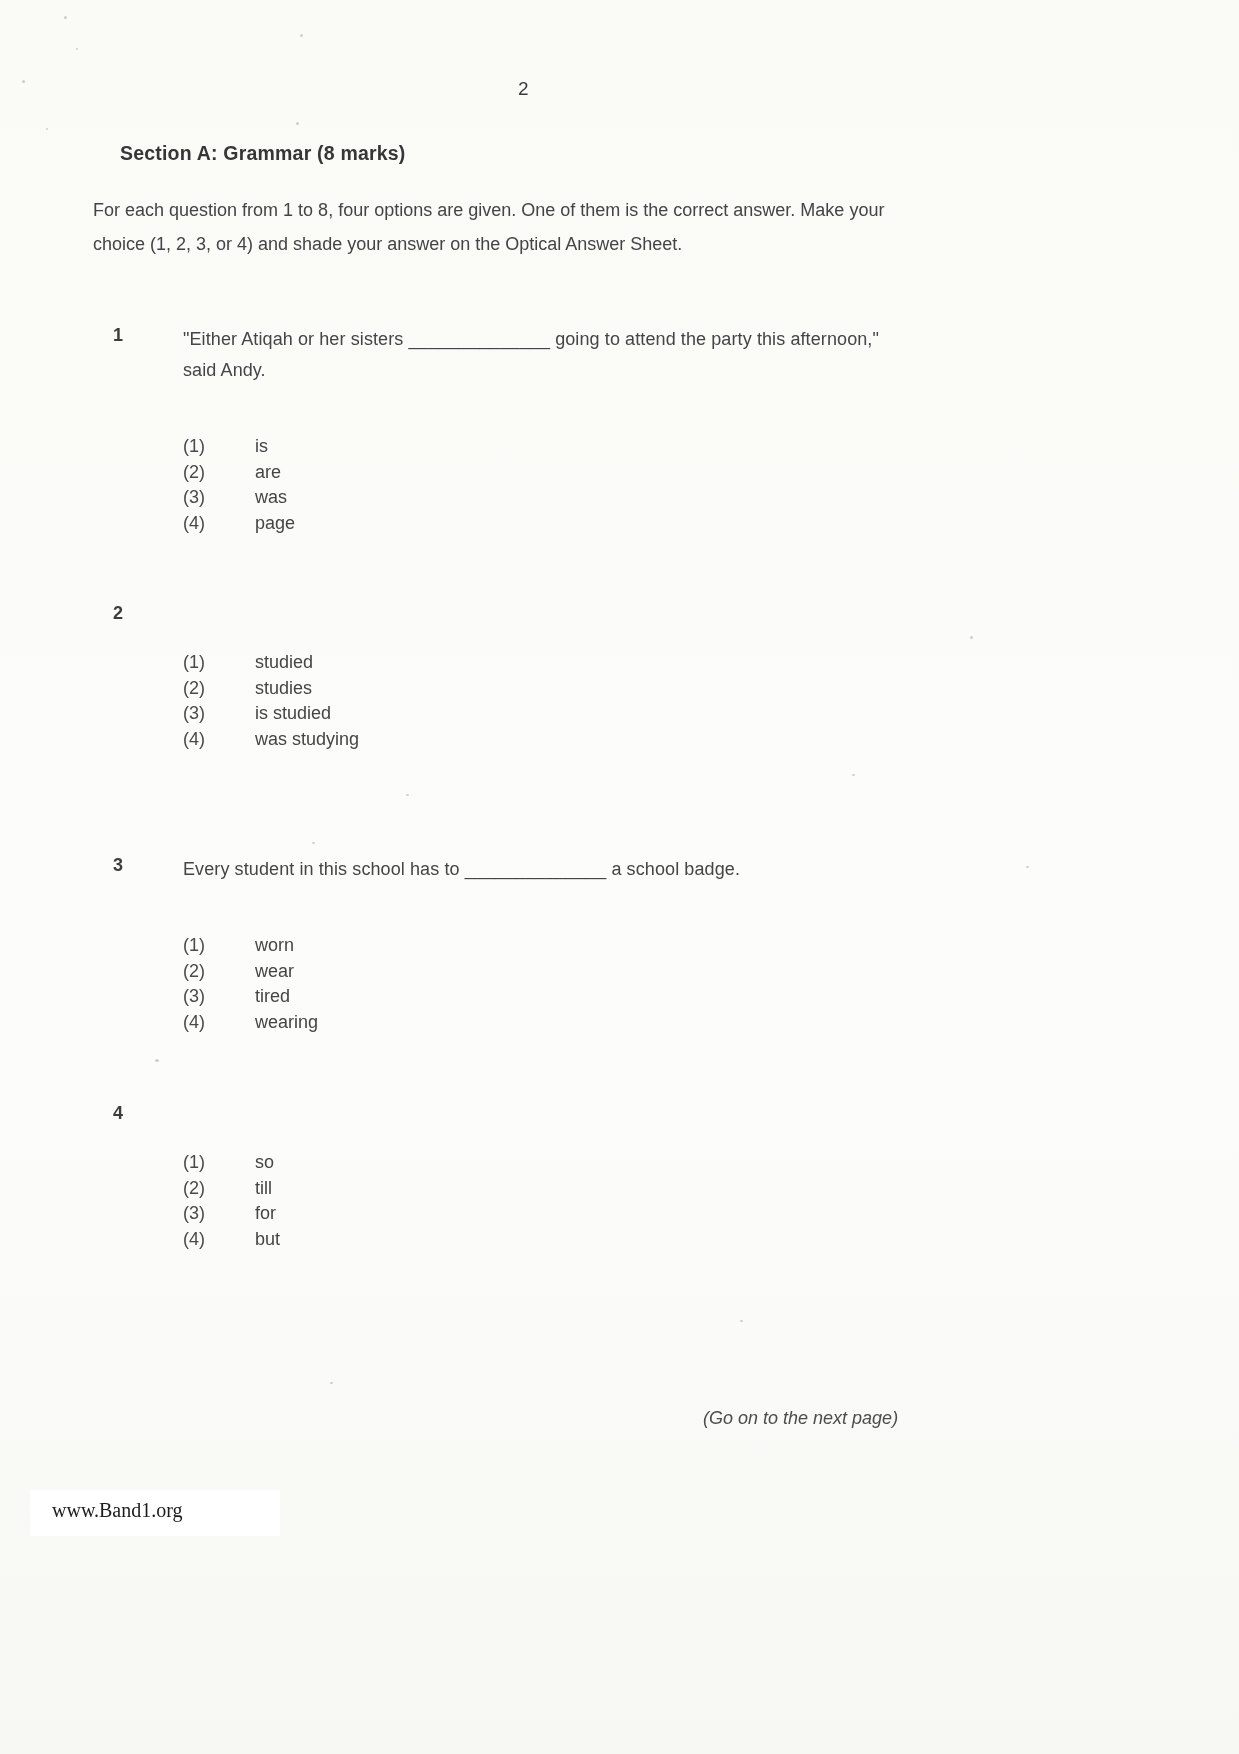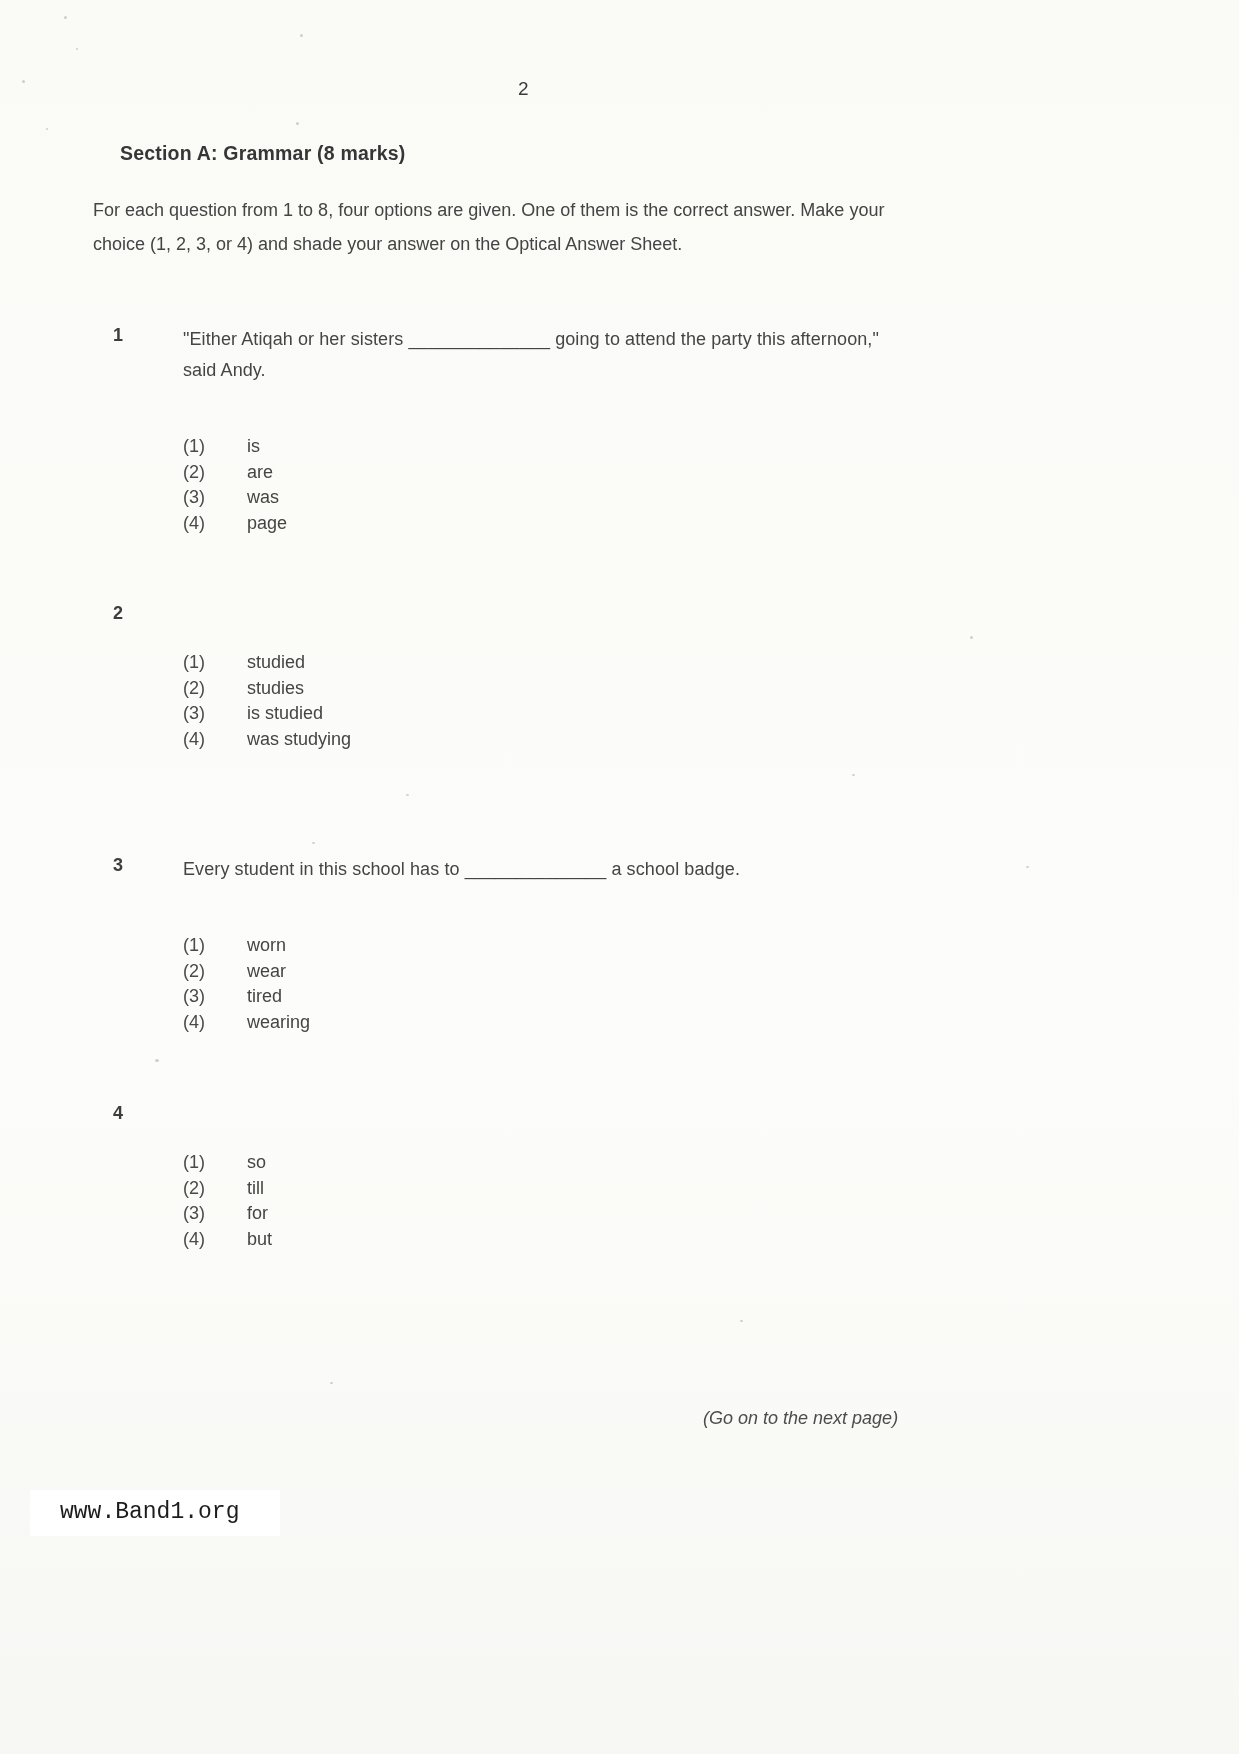--- a/index.html
+++ b/index.html
@@ -70,43 +70,43 @@
     font-size: 18px;
     line-height: 25.6px;
     color: #474747;
     display: flex;
   }
   .olabel {
     width: 64px;
     flex: 0 0 64px;
     color: #4a4a4a;
   }
-  .otext { color: #454545; }
+  .otext { color: #454545; margin-left: 8px; }
   .continue-note {
     position: absolute;
     top: 1408px;
     left: 703px;
     font-size: 18px;
     color: #4c4c4c;
     font-style: italic;
   }
   .watermark-strip {
     position: absolute;
     top: 1490px;
     left: 30px;
     width: 250px;
     height: 46px;
     background: #ffffff;
   }
   .watermark {
     position: absolute;
     top: 1499px;
-    left: 60px;
-    font-family: Liberation Mono, monospace;
-    font-size: 23px;
+    left: 52px;
+    font-family: Liberation Serif, serif;
+    font-size: 20px;
     color: #1c1c1c;
   }
   .speck {
     position: absolute;
     background: #9a9a96;
     border-radius: 50%;
     opacity: 0.45;
   }
 </style>
 </head>

